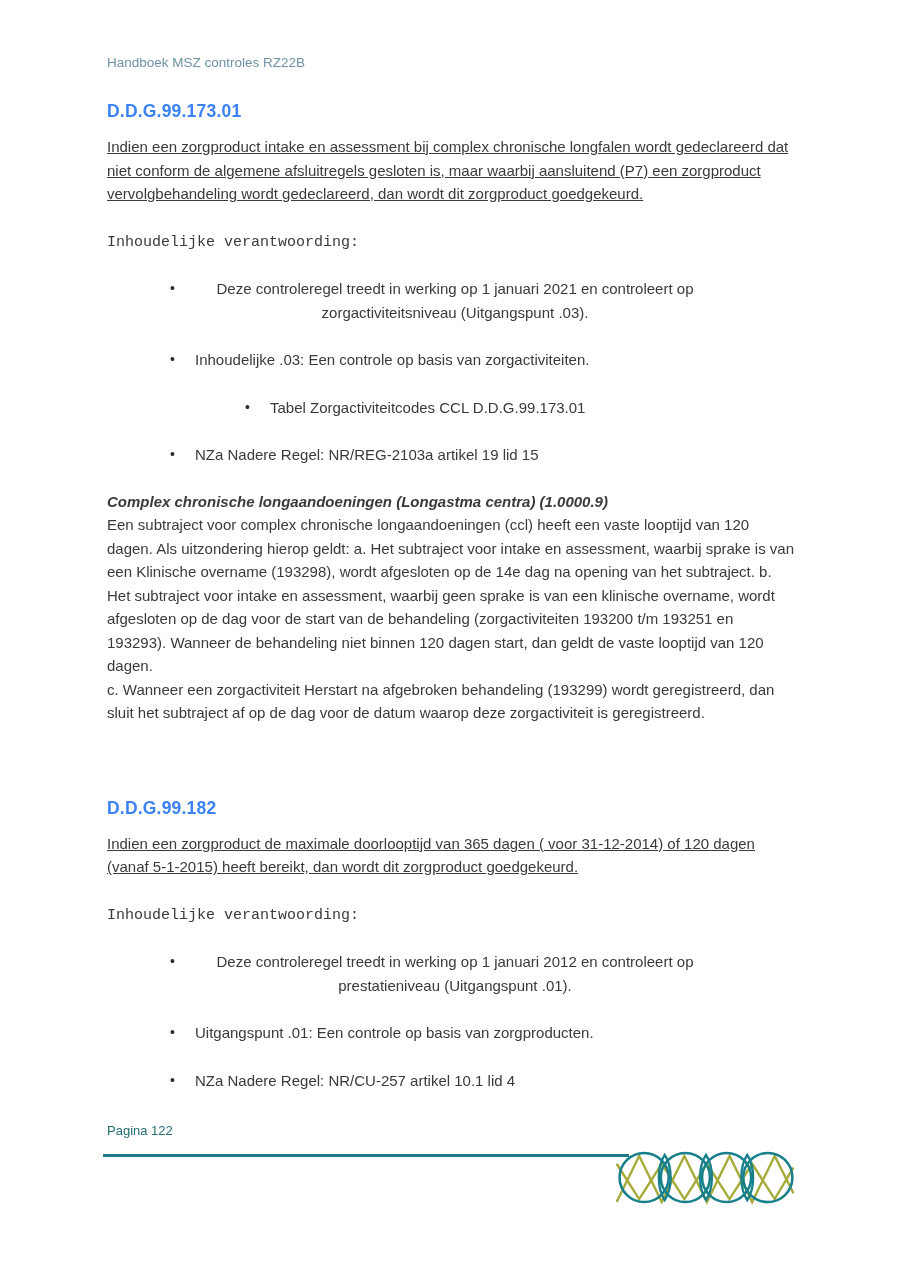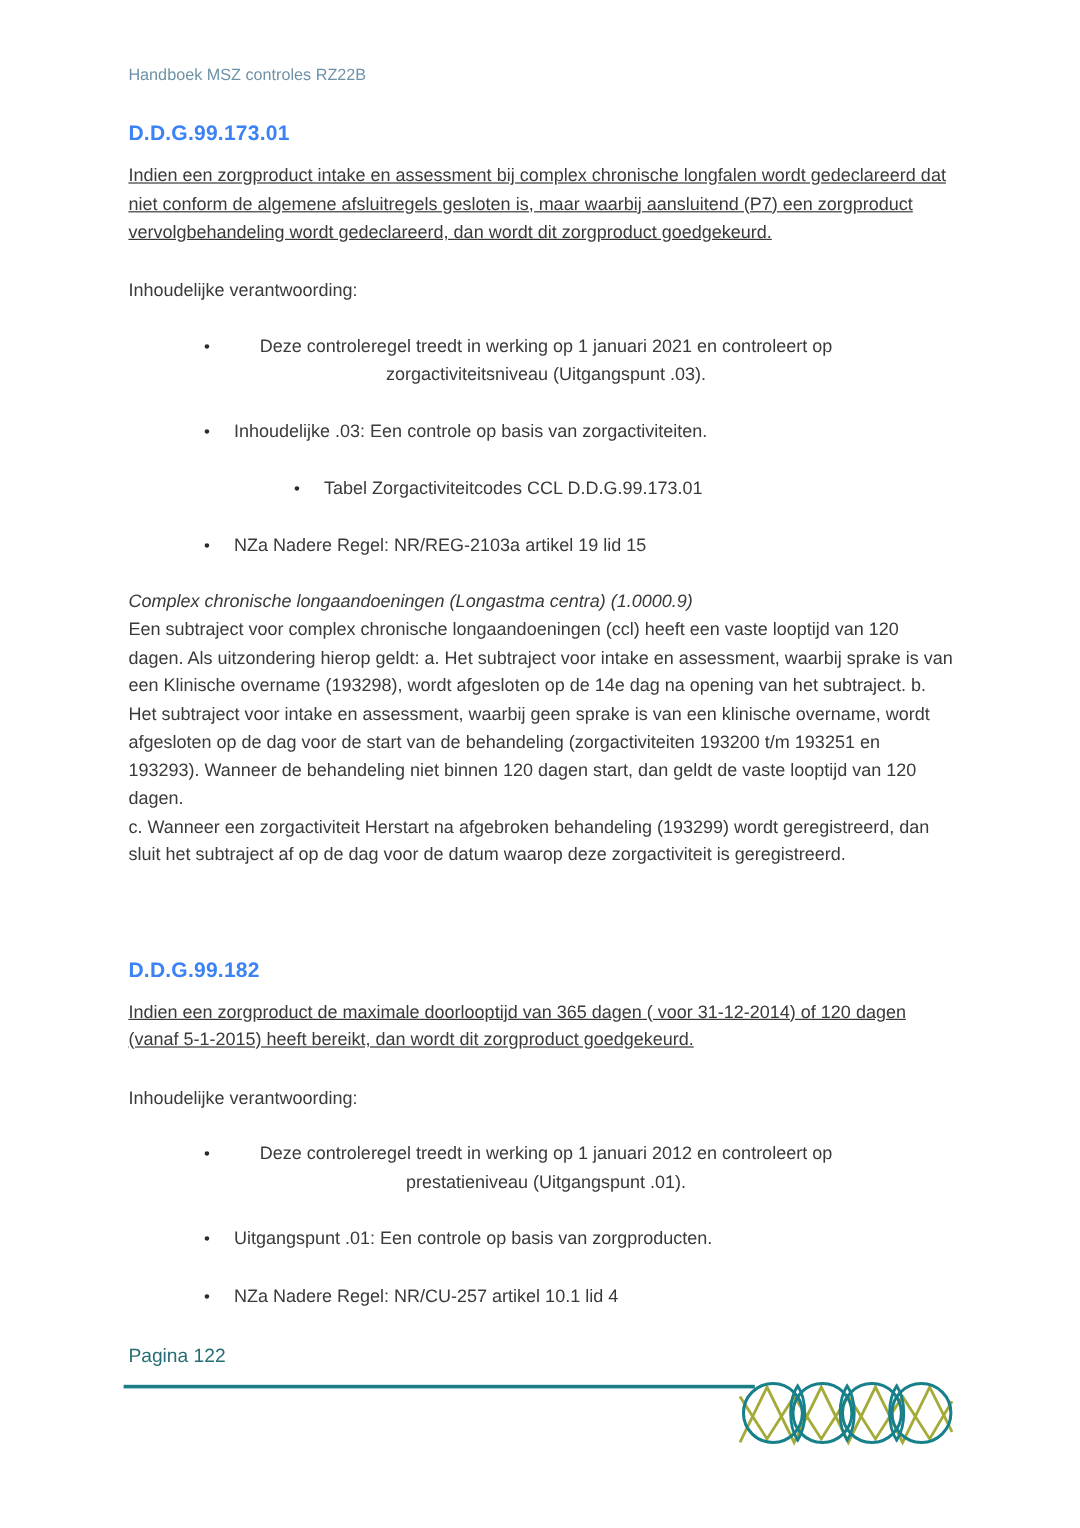--- a/index.html
+++ b/index.html
@@ -23,45 +23,46 @@
     margin-top: 28px;
     font-size: 17.5px;
     font-weight: bold;
     color: #3b82f6;
     letter-spacing: 0.2px;
     line-height: 22px;
   }
   .section-heading.second { margin-top: 72px; }
   .body-text { font-size: 15px; line-height: 23.5px; }
   .intro { margin-top: 13px; text-decoration: underline; }
-  .acc-label { margin-top: 25px; }
+  .acc-label { margin-top: 25px; font-family: Liberation Mono, monospace; }
   .bullet-row { display: flex; margin-top: 24px; }
   .bullet-row.first { margin-top: 23px; }
   .bullet-row .marker {
     flex: 0 0 25px;
     margin-left: 63px;
     font-size: 14px;
     line-height: 23.5px;
     color: #2b2b2b;
   }
   .bullet-row.nested .marker { margin-left: 138px; }
   .bullet-row .btext { max-width: 520px; text-align: center; }
   .note-title {
     margin-top: 23px;
     font-style: italic;
+    font-weight: bold;
   }
   .note-paragraph { }
   .footer {
     position: absolute;
     left: 107px;
     right: 105px;
     top: 1122px;
   }
   .page-number {
-    font-size: 16px;
+    font-size: 13px;
     color: #256e75;
     line-height: 18px;
   }
   .rule-row { position: relative; margin-top: 5px; height: 60px; }
   .footer-rule {
     position: absolute;
     left: -4px;
     top: 9px;
     width: 526px;
     height: 3px;

